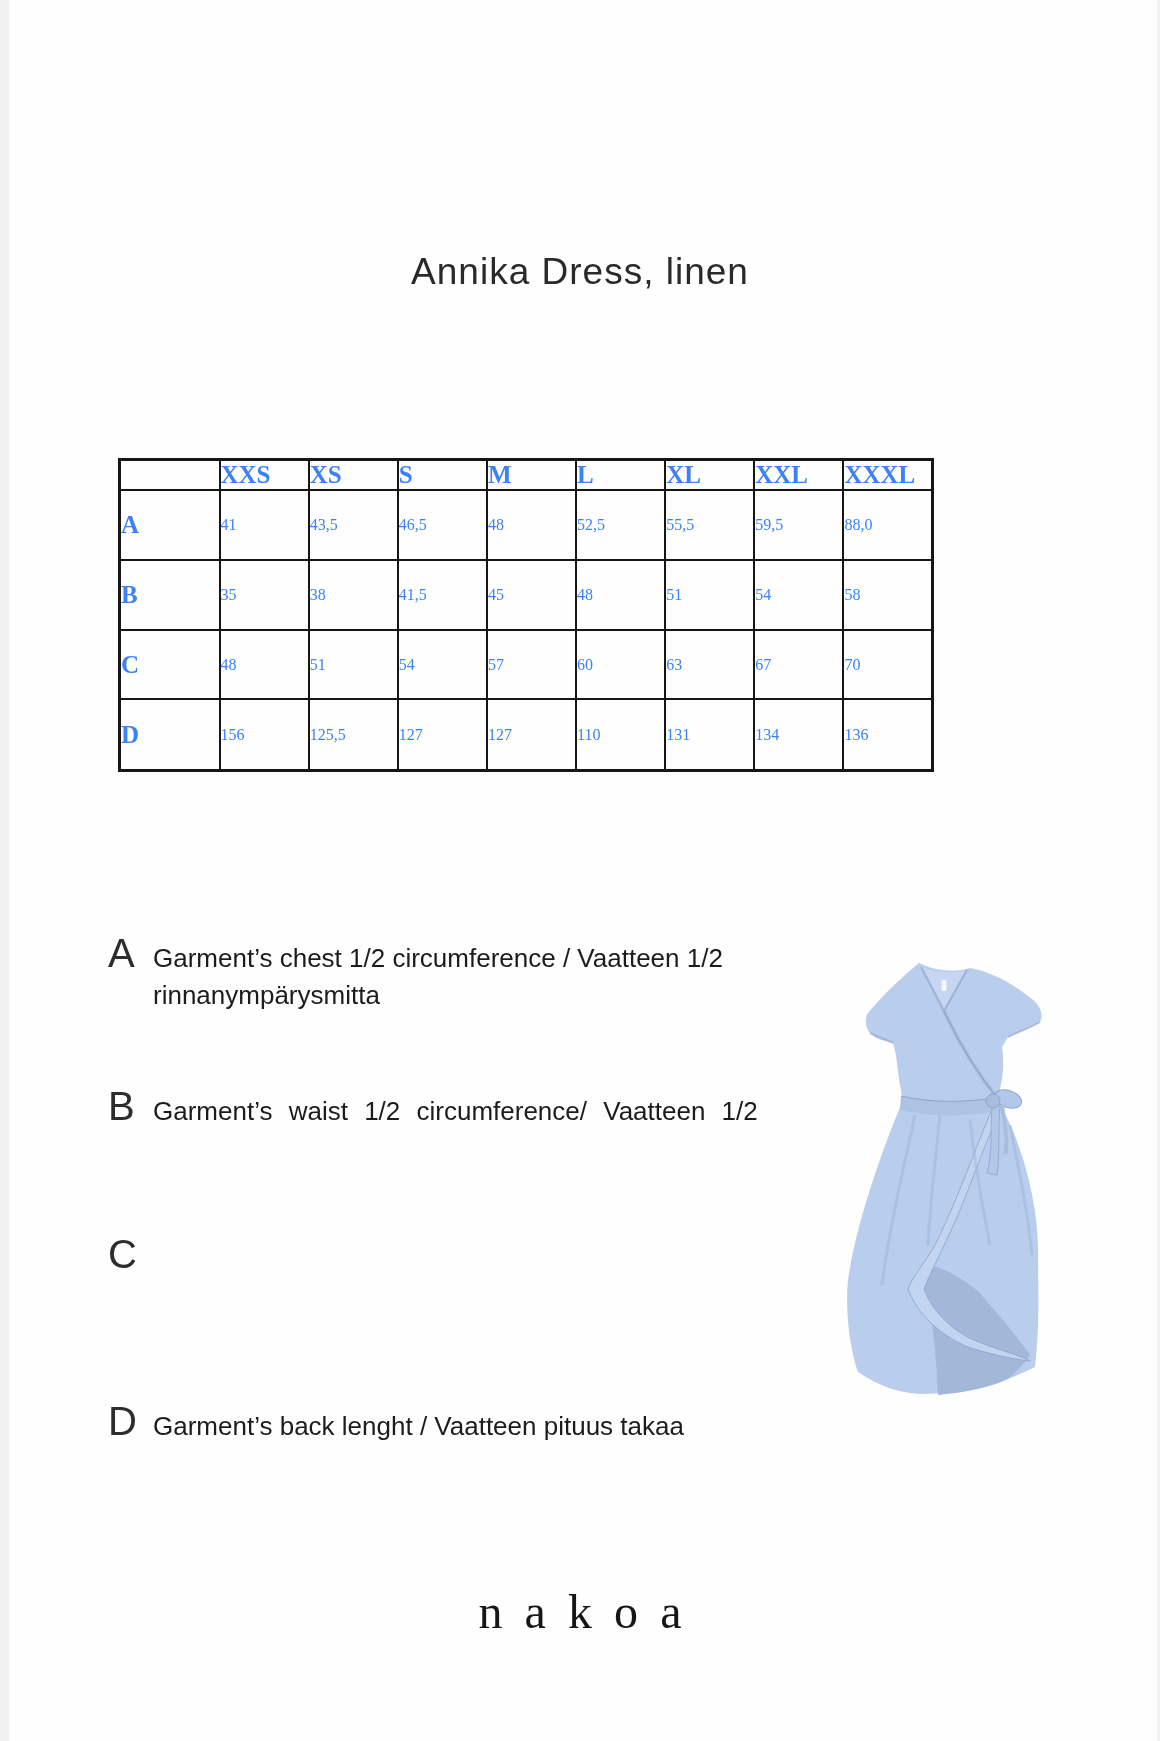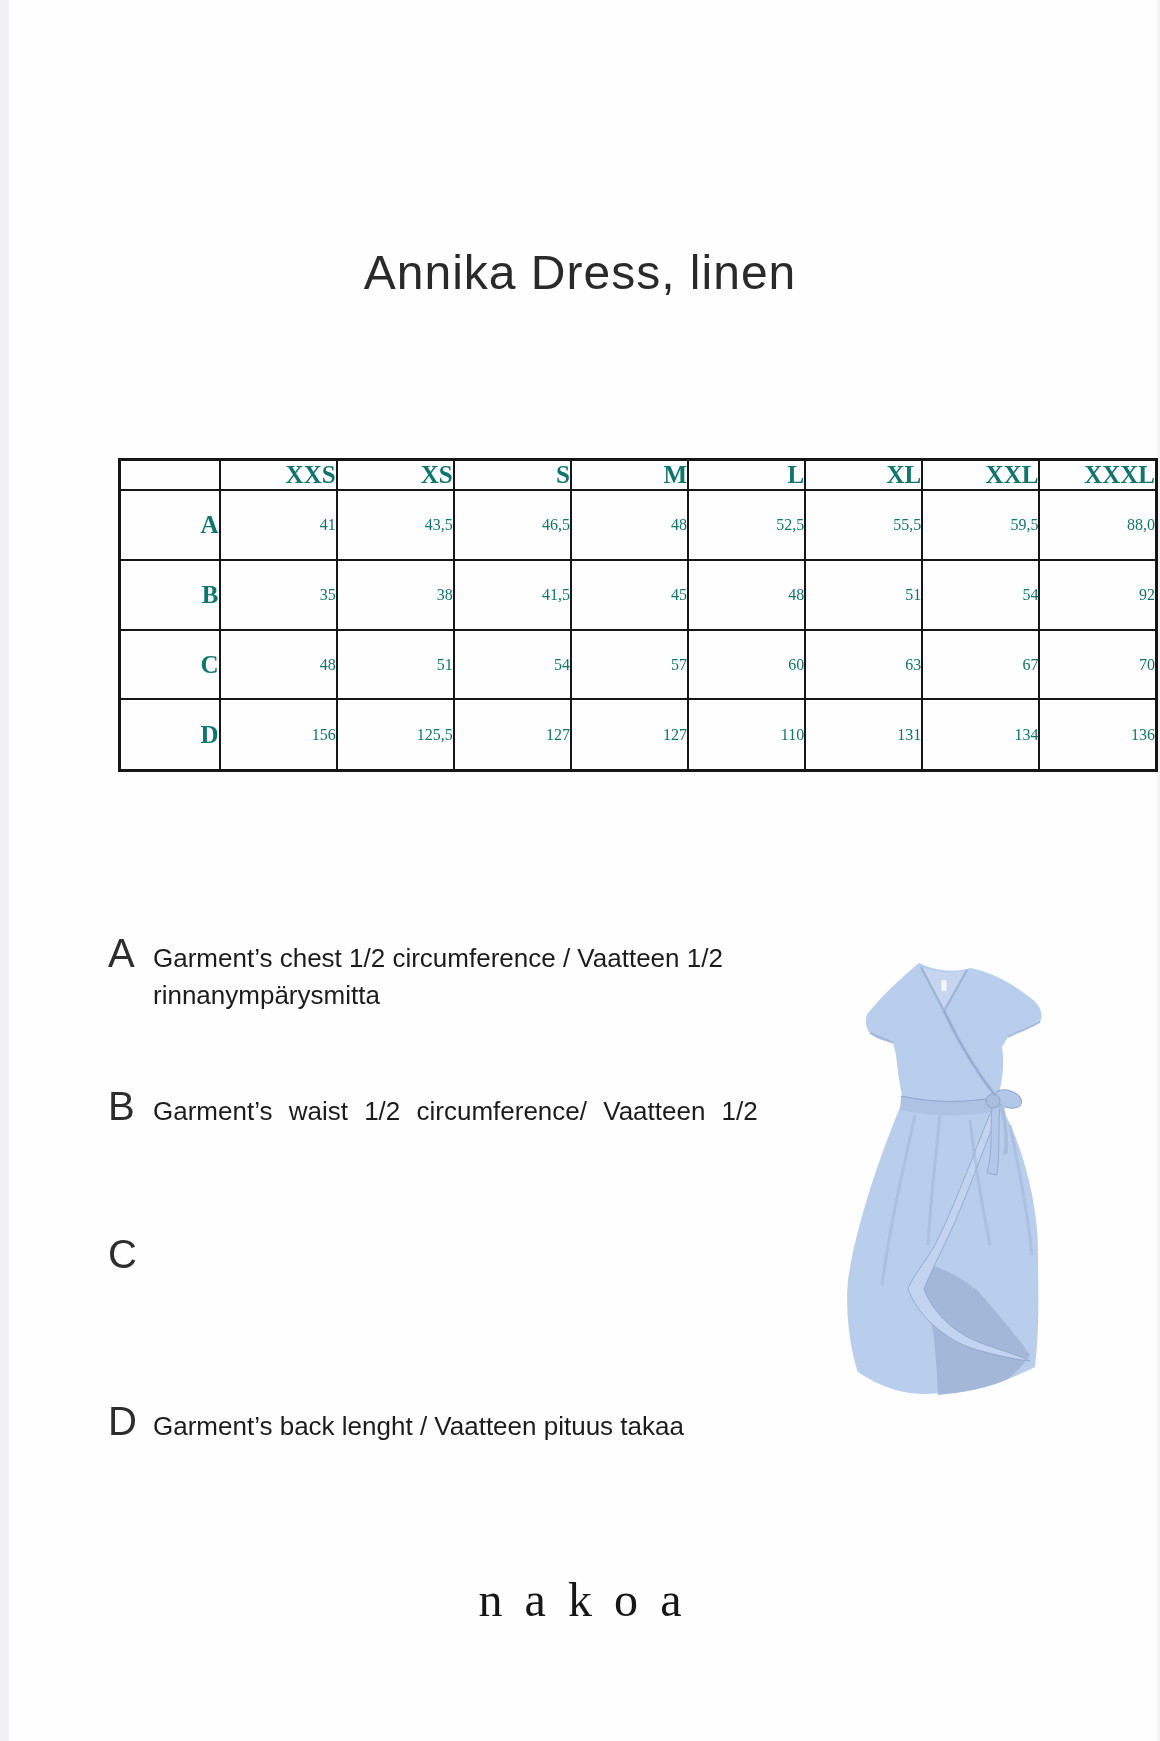--- a/index.html
+++ b/index.html
@@ -2,48 +2,48 @@
 <html><head>
 <meta charset="utf-8">
 <style>
   html,body{margin:0;padding:0;background:#ffffff;}
   body{width:1160px;height:1741px;position:relative;overflow:hidden;
        font-family:"Liberation Sans", sans-serif;color:#1e1e1e;}
   .page{position:absolute;inset:0;background:#fefefe;}
   .edge-left{position:absolute;left:0;top:0;width:9px;height:1741px;background:#f0f0f2;}
   .edge-right{position:absolute;right:0;top:0;width:3px;height:1741px;background:#f2f2f4;}
 
-  .title{position:absolute;left:0;right:0;top:243px;margin:2px;text-align:center;
-         font-size:48px;font-weight:400;letter-spacing:1px;color:#2a2a2a;
+  .title{position:absolute;left:0;right:0;top:243px;margin:8px;text-align:center;
+         font-size:37px;font-weight:400;letter-spacing:1px;color:#2a2a2a;
          font-family:"Liberation Sans", sans-serif;}
 
-  table.size-table{position:absolute;left:118px;top:458px;width:1040px;height:314px;
-         border-collapse:collapse;table-layout:fixed;text-align:right;
-         font-family:"Liberation Serif", serif;color:#0f766e;
+  table.size-table{position:absolute;left:118px;top:458px;width:816px;height:314px;
+         border-collapse:collapse;table-layout:fixed;text-align:left;
+         font-family:"Liberation Serif", serif;color:#3b82f6;
          border:3px solid #161616;}
   table.size-table th, table.size-table td{border:2px solid #161616;padding:0;vertical-align:middle;}
   table.size-table thead th{font-weight:bold;font-size:25px;}
   table.size-table tbody th{font-weight:bold;font-size:25px;}
   table.size-table td{font-size:16px;font-weight:normal;}
   col.c-label{width:100px;}
 
   .measure-row{position:absolute;display:flex;align-items:baseline;}
   .measure-letter{width:49px;flex:0 0 49px;padding-left:4px;box-sizing:border-box;
          font-size:40px;line-height:40px;color:#2d2d2d;font-weight:400;}
   .measure-text{width:622px;font-size:26px;line-height:37px;color:#1c1c1c;}
   .row-a{left:104px;top:933px;}
   .row-b{left:104px;top:1086px;}
   .row-c{left:104px;top:1234px;}
   .row-d{left:104px;top:1401px;}
   .row-b .line1{word-spacing:9px;}
   .mline{white-space:nowrap;}
 
   .dress{position:absolute;left:840px;top:955px;width:210px;height:450px;}
 
-  .brand{position:absolute;left:0;right:0;top:1572px;margin:0;text-align:center;
+  .brand{position:absolute;left:0;right:0;top:1572px;margin:12px;text-align:center;
          font-family:"Liberation Serif", serif;font-size:48px;font-weight:400;
          letter-spacing:0.46em;padding-left:0.46em;color:#161616;}
 </style>
 </head>
 <body>
 
 <div class="page">
   <div class="edge-left"></div>
   <div class="edge-right"></div>
 
@@ -88,21 +88,21 @@
       </tr>
       <tr>
         <th>B</th>
         <td>35</td>
         <td>38</td>
         <td>41,5</td>
         <td>45</td>
         <td>48</td>
         <td>51</td>
         <td>54</td>
-        <td>92</td>
+        <td>58</td>
       </tr>
       <tr>
         <th>C</th>
         <td>48</td>
         <td>51</td>
         <td>54</td>
         <td>57</td>
         <td>60</td>
         <td>63</td>
         <td>67</td>

